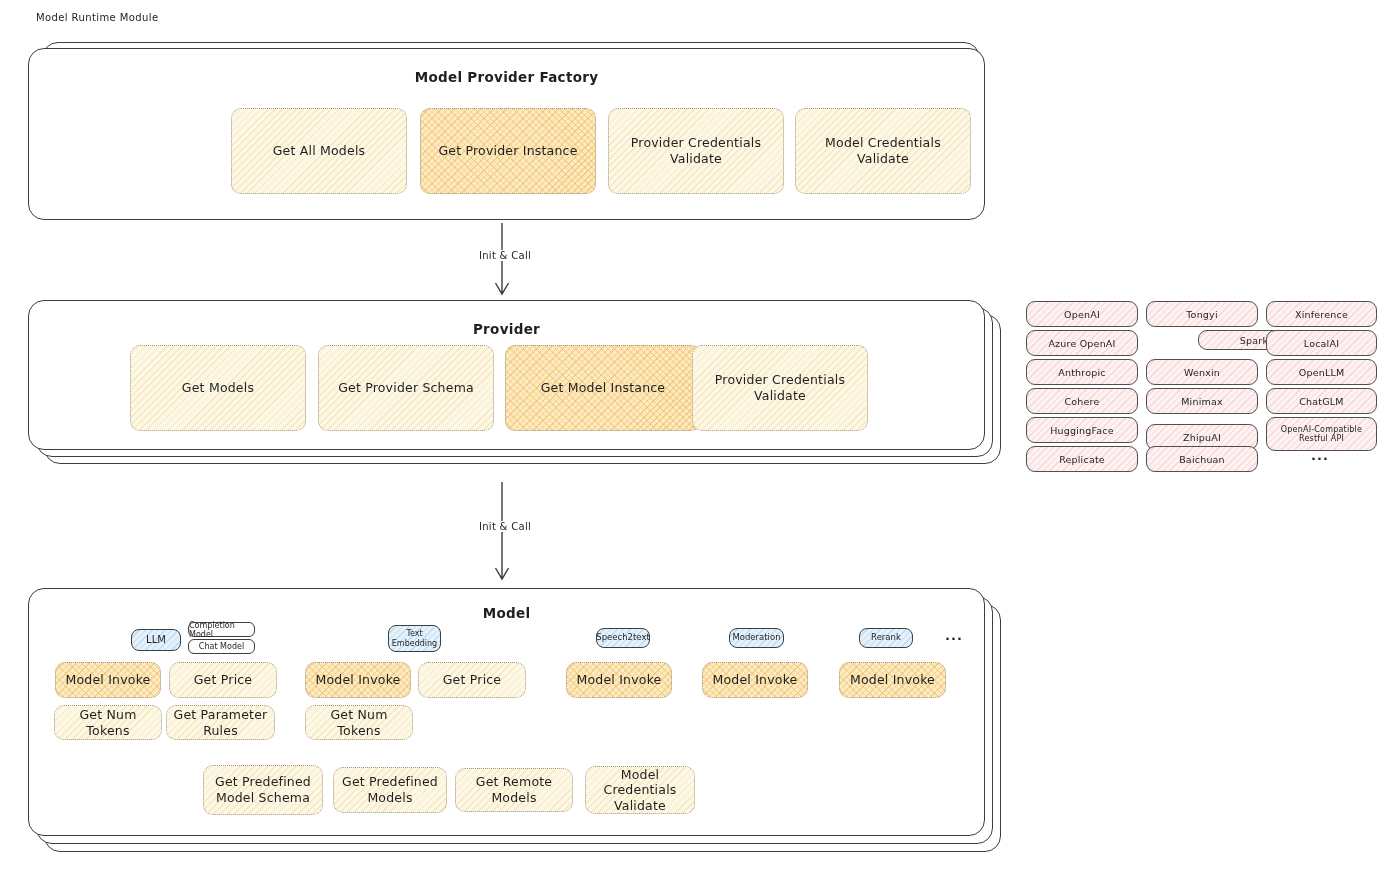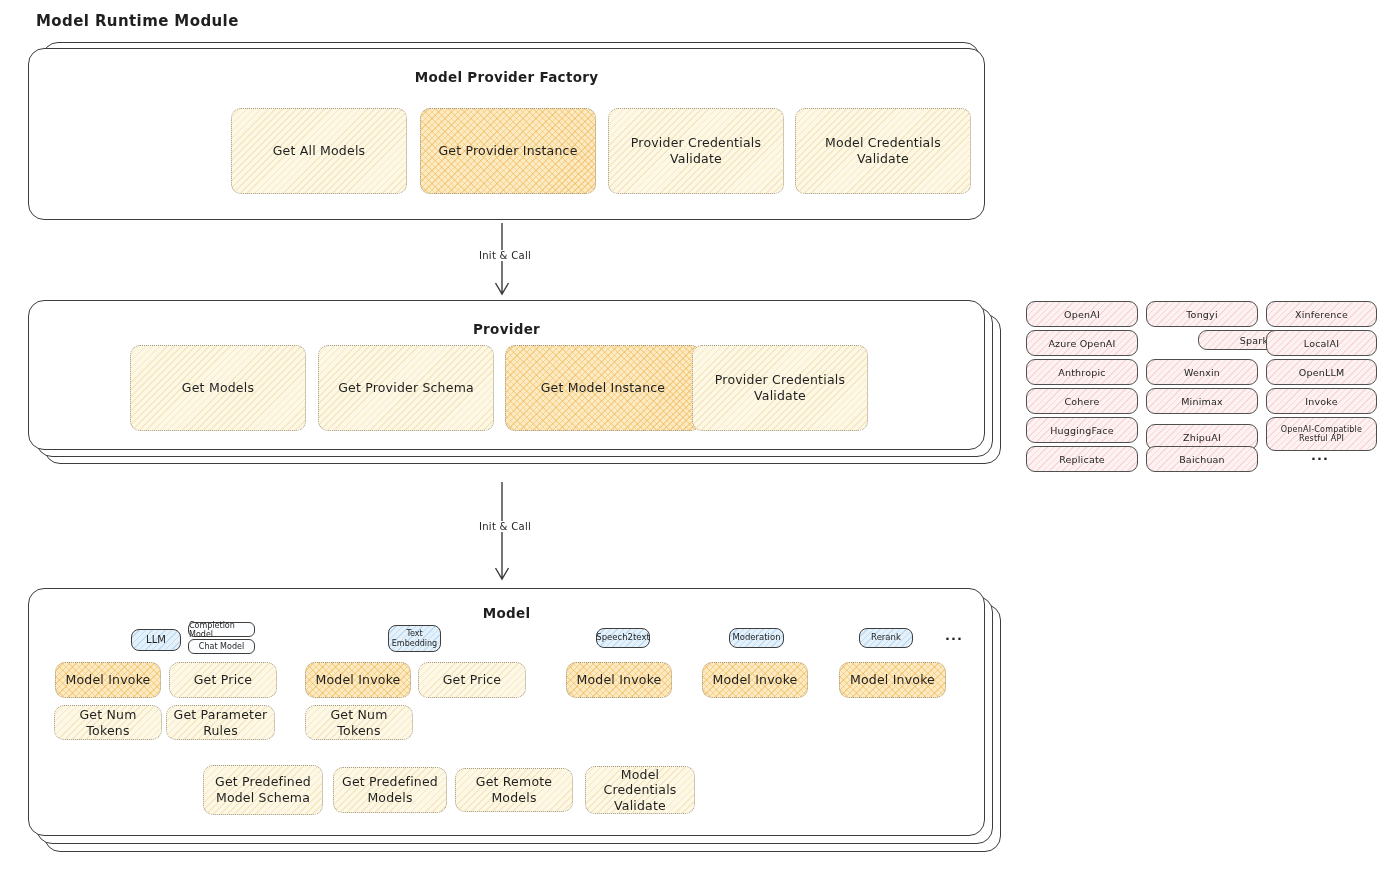--- a/index.html
+++ b/index.html
@@ -1,21 +1,21 @@
 <!DOCTYPE html>
 <html><head>
 <meta charset="utf-8">
 <style>
   html,body{margin:0;padding:0;background:#fff;}
   .canvas{
     position:relative;width:1393px;height:880px;background:#ffffff;overflow:hidden;
     font-family:"DejaVu Sans",sans-serif;color:#1f1f1f;
   }
   .abs{position:absolute;box-sizing:border-box;}
-  .page-title{font-size:15px;font-weight:700;letter-spacing:.4px;}
+  .page-title{font-size:10px;font-weight:400;letter-spacing:.4px;}
   
   .panel,.stack{
     position:absolute;box-sizing:border-box;background:#ffffff;
     border:1.4px solid #3d3d3d;border-radius:16px;
   }
   .panel-title{
     position:absolute;left:0;right:0;text-align:center;
     font-size:13.5px;font-weight:600;letter-spacing:.3px;
   }
   
@@ -102,21 +102,21 @@
   <div class="pill" style="left:1146px;top:301px;width:112px;height:26px">Tongyi</div>
   <div class="pill" style="left:1266px;top:301px;width:111px;height:26px">Xinference</div>
   <div class="pill" style="left:1026px;top:330px;width:112px;height:26px">Azure OpenAI</div>
   <div class="pill" style="left:1198px;top:330px;width:112px;height:20px">Spark</div>
   <div class="pill" style="left:1266px;top:330px;width:111px;height:26px">LocalAI</div>
   <div class="pill" style="left:1026px;top:359px;width:112px;height:26px">Anthropic</div>
   <div class="pill" style="left:1146px;top:359px;width:112px;height:26px">Wenxin</div>
   <div class="pill" style="left:1266px;top:359px;width:111px;height:26px">OpenLLM</div>
   <div class="pill" style="left:1026px;top:388px;width:112px;height:26px">Cohere</div>
   <div class="pill" style="left:1146px;top:388px;width:112px;height:26px">Minimax</div>
-  <div class="pill" style="left:1266px;top:388px;width:111px;height:26px">Invoke</div>
+  <div class="pill" style="left:1266px;top:388px;width:111px;height:26px">ChatGLM</div>
   <div class="pill" style="left:1026px;top:417px;width:112px;height:26px">HuggingFace</div>
   <div class="pill" style="left:1146px;top:424px;width:112px;height:26px">ZhipuAI</div>
   <div class="pill small-text" style="left:1266px;top:417px;width:111px;height:34px">OpenAI-Compatible Restful API</div>
   <div class="pill" style="left:1026px;top:446px;width:112px;height:26px">Replicate</div>
   <div class="pill" style="left:1146px;top:446px;width:112px;height:26px">Baichuan</div>
   <div class="dots" style="left:1290px;top:448px;width:60px;text-align:center">...</div>
 
   <svg class="arrow" style="left:492px;top:482px" width="20" height="100">
     <path d="M10 0 L10 96 M3.5 86 L10 97 L16.5 86" stroke="#3c3c3c" stroke-width="1.4" fill="none"></path>
   </svg>

